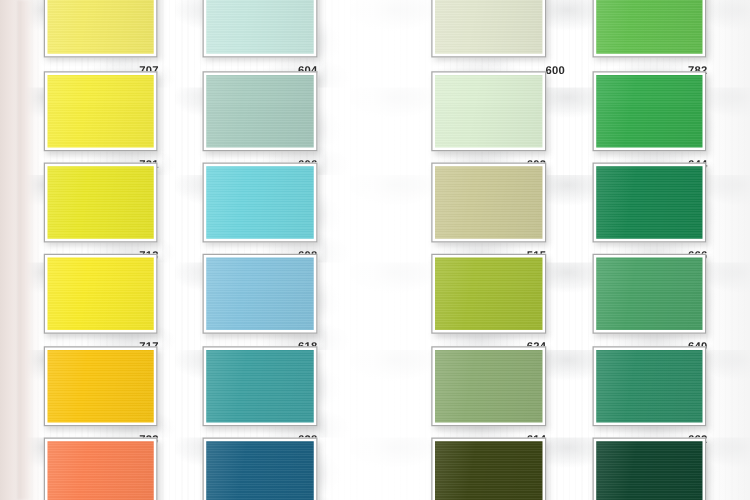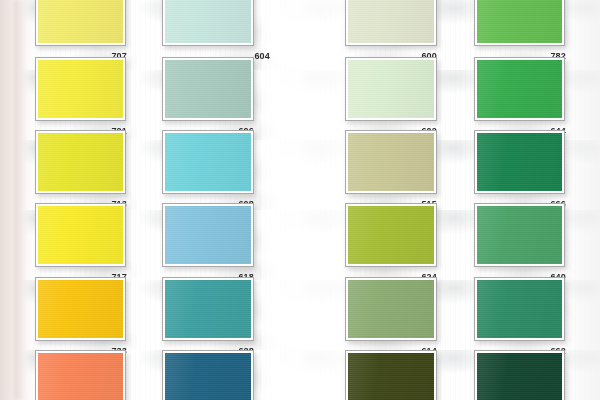--- a/index.html
+++ b/index.html
@@ -165,27 +165,27 @@
       <div class="cell" style="left: 35px; top: -18px; width: 91px;">
         <div class="chip-frame" style="width: 91px; height: 64px;">
           <div class="chip" title="pale lemon yellow" style="background: rgb(244, 236, 106);"></div>
         </div>
         <div class="code" style="top: 69px; left: 0px; width: 92px;">707</div>
       </div>
       <div class="cell" style="left: 162px; top: -18px; width: 92px;">
         <div class="chip-frame" style="width: 92px; height: 64px;">
           <div class="chip" title="pale aqua mint" style="background: rgb(199, 232, 224);"></div>
         </div>
-        <div class="code" style="top: 69px; left: 16px; width: 92px;">604</div>
+        <div class="code" style="top: 69px; left: 0px; width: 92px;">604</div>
       </div>
       <div class="cell" style="left: 345px; top: -18px; width: 92px;">
         <div class="chip-frame" style="width: 92px; height: 64px;">
           <div class="chip" title="pale celery" style="background: rgb(226, 231, 207);"></div>
         </div>
-        <div class="code" style="top: 69px; left: 0px; width: 92px;">600</div>
+        <div class="code" style="top: 69px; left: 15px; width: 92px;">600</div>
       </div>
       <div class="cell" style="left: 474px; top: -18px; width: 91px;">
         <div class="chip-frame" style="width: 91px; height: 64px;">
           <div class="chip" title="leaf green" style="background: rgb(99, 191, 79);"></div>
         </div>
         <div class="code" style="top: 69px; left: 0px; width: 92px;">782</div>
       </div>
       <div class="cell" style="left: 35px; top: 57px; width: 91px;">
         <div class="chip-frame" style="width: 91px; height: 64px;">
           <div class="chip" title="bright yellow" style="background: rgb(246, 238, 63);"></div>

